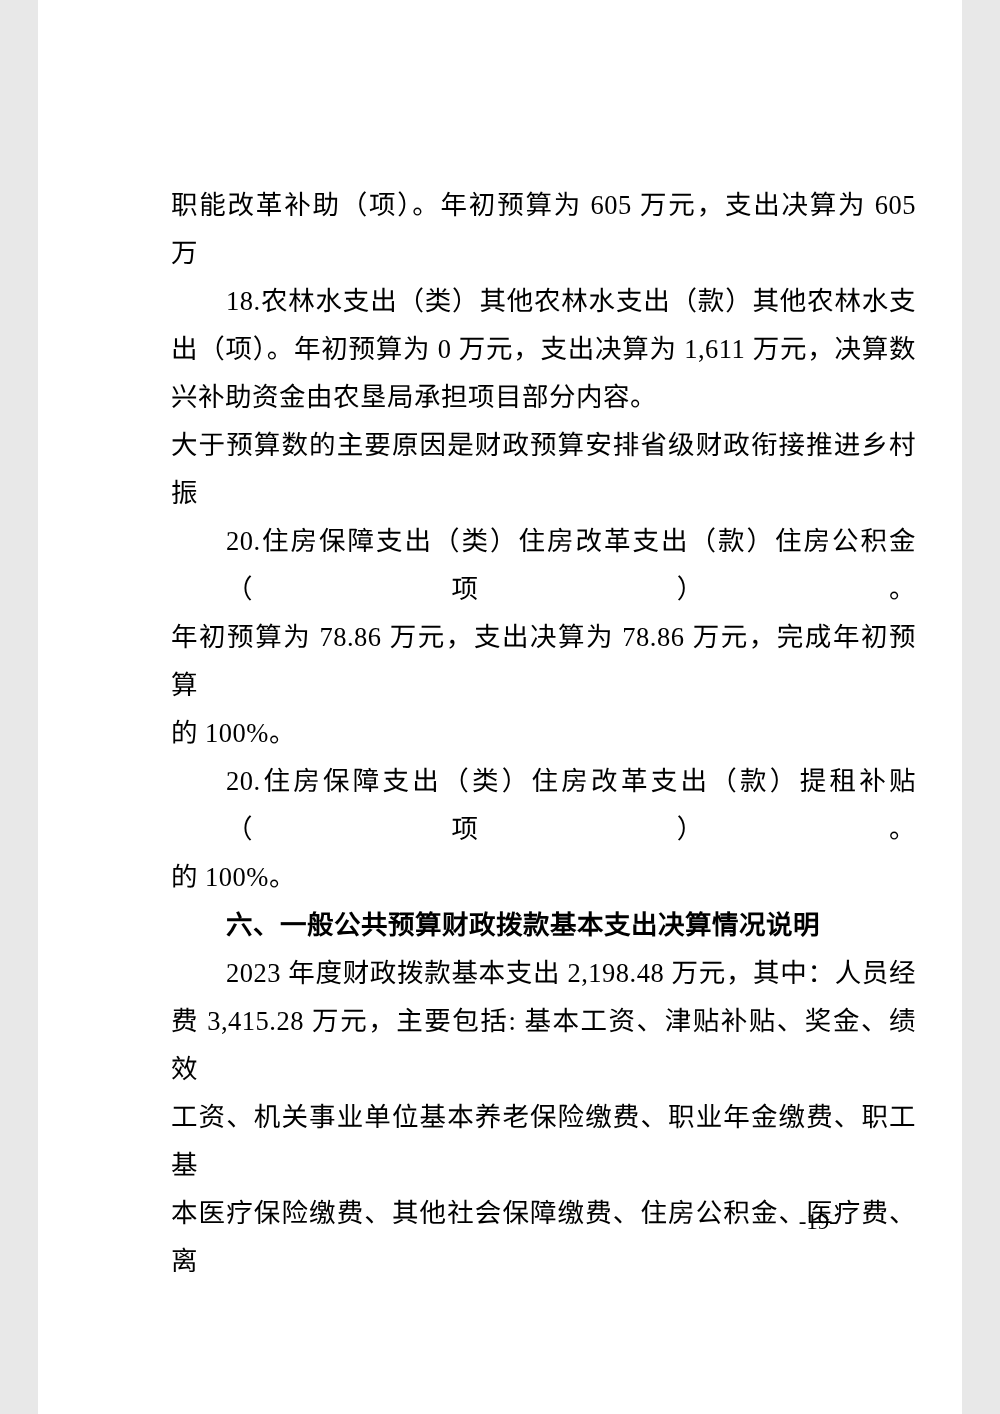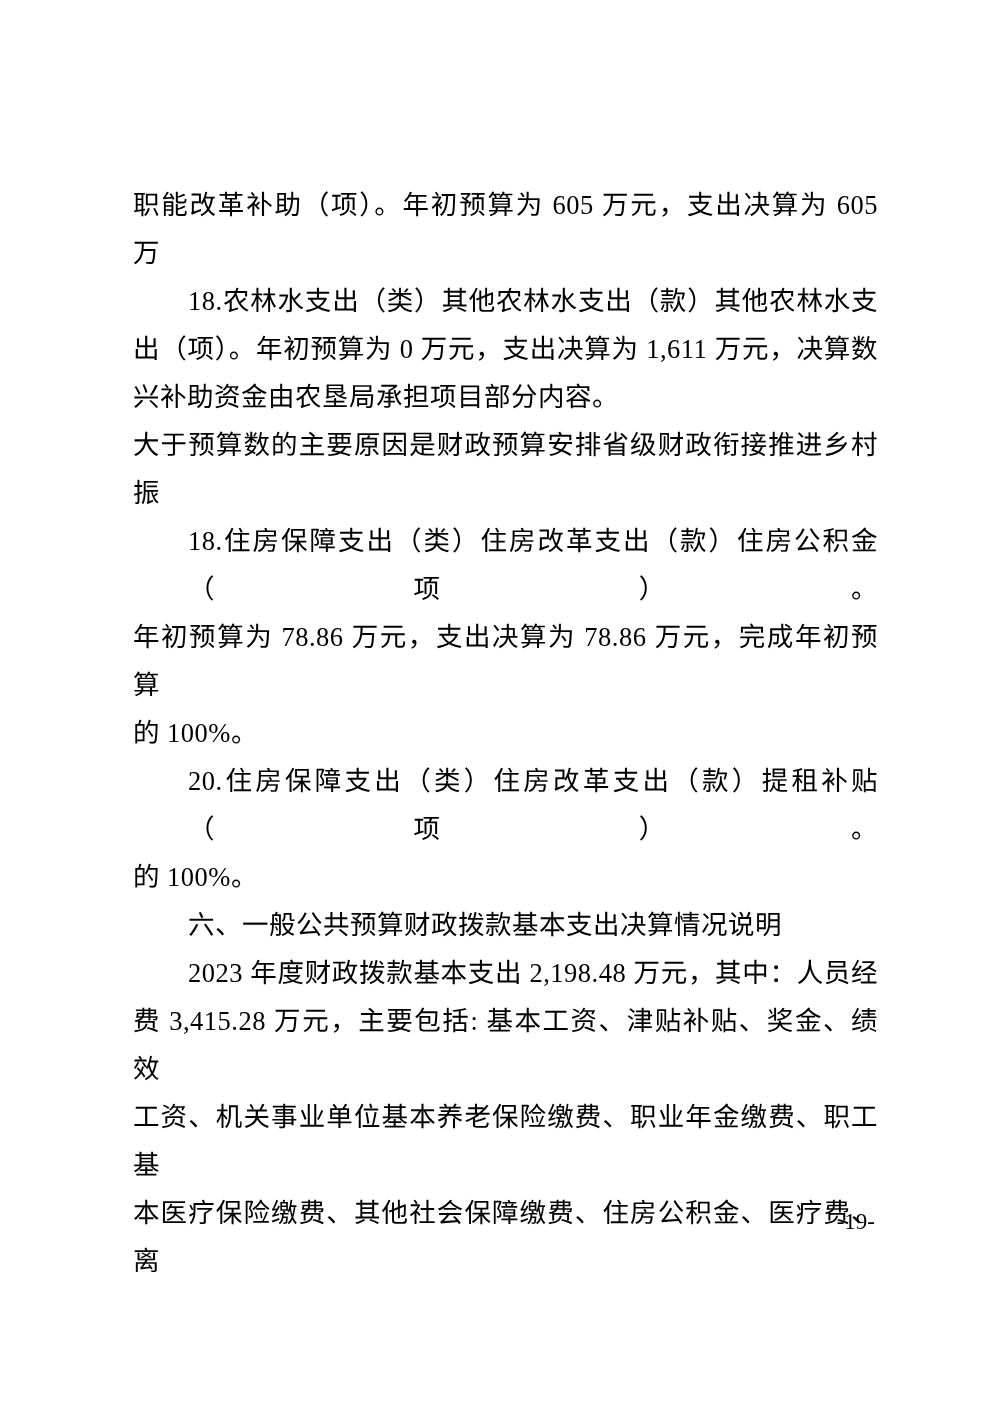--- a/index.html
+++ b/index.html
@@ -2,21 +2,21 @@
 <html lang="zh-CN"><head>
 <meta charset="utf-8">
 <style>
   html, body {
     margin: 0;
     padding: 0;
     background: #e8e8e8;
   }
   .page {
     position: relative;
-    width: 1000px;
+    width: 924px;
     height: 1414px;
     margin: 0 auto;
     background: #ffffff;
     color: #000000;
     font-family: "Liberation Serif", serif;
     overflow: hidden;
   }
   .text-block {
     position: absolute;
     left: 133px;
@@ -40,21 +40,21 @@
   .j {
     text-align-last: justify;
   }
   
   .ind {
     padding-left: 55px;
   }
   
   .h {
     font-family: "Liberation Sans", sans-serif;
-    font-weight: normal;
+    font-weight: bold;
     font-size: 26.5px;
     text-align: left;
     text-align-last: left;
   }
   .page-number {
     position: absolute;
     right: 125px;
     top: 1205px;
     font-size: 23px;
     line-height: 34px;
@@ -72,21 +72,21 @@
     </section>
 
     <section class="para">
       <p class="ln j ind">18.农林水支出（类）其他农林水支出（款）其他农林水支</p>
       <p class="ln j">出（项）。年初预算为 0 万元，支出决算为 1,611 万元，决算数</p>
       <p class="ln">兴补助资金由农垦局承担项目部分内容。</p>
       <p class="ln j">大于预算数的主要原因是财政预算安排省级财政衔接推进乡村振</p>
     </section>
 
     <section class="para">
-      <p class="ln j ind">18.住房保障支出（类）住房改革支出（款）住房公积金（项）。</p>
+      <p class="ln j ind">20.住房保障支出（类）住房改革支出（款）住房公积金（项）。</p>
       <p class="ln j">年初预算为 78.86 万元，支出决算为 78.86 万元，完成年初预算</p>
       <p class="ln">的 100%。</p>
     </section>
 
     <section class="para">
       <p class="ln j ind">20.住房保障支出（类）住房改革支出（款）提租补贴（项）。</p>
       <p class="ln">的 100%。</p>
     </section>
 
     <section class="para">

